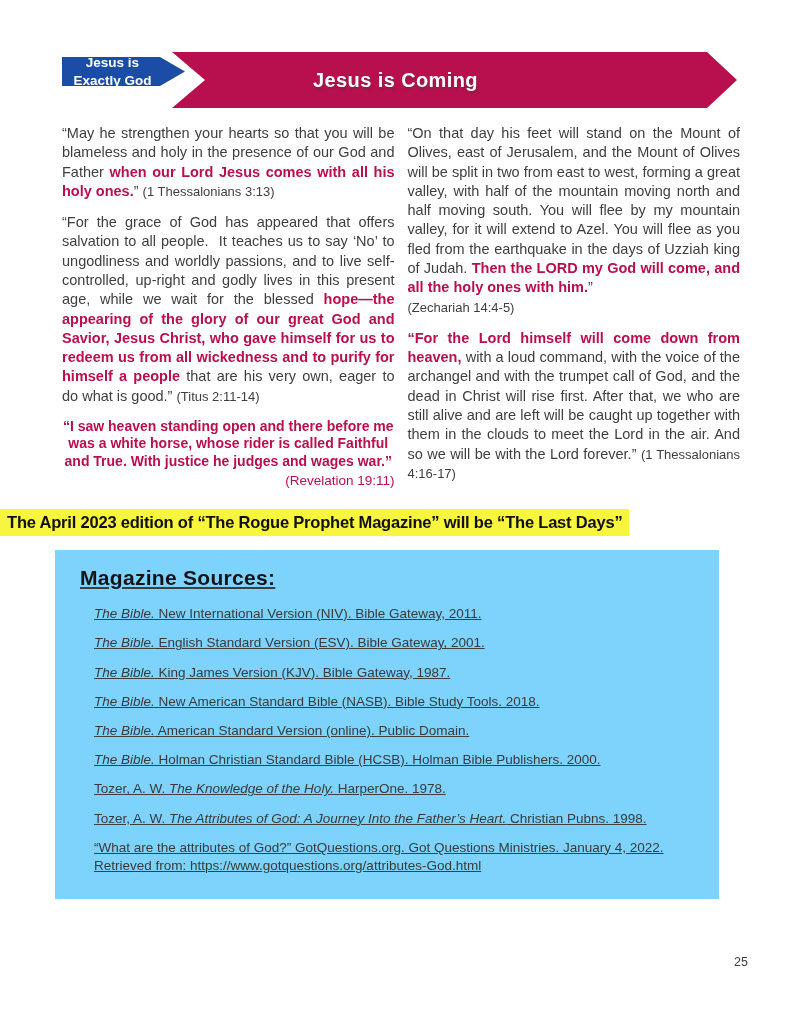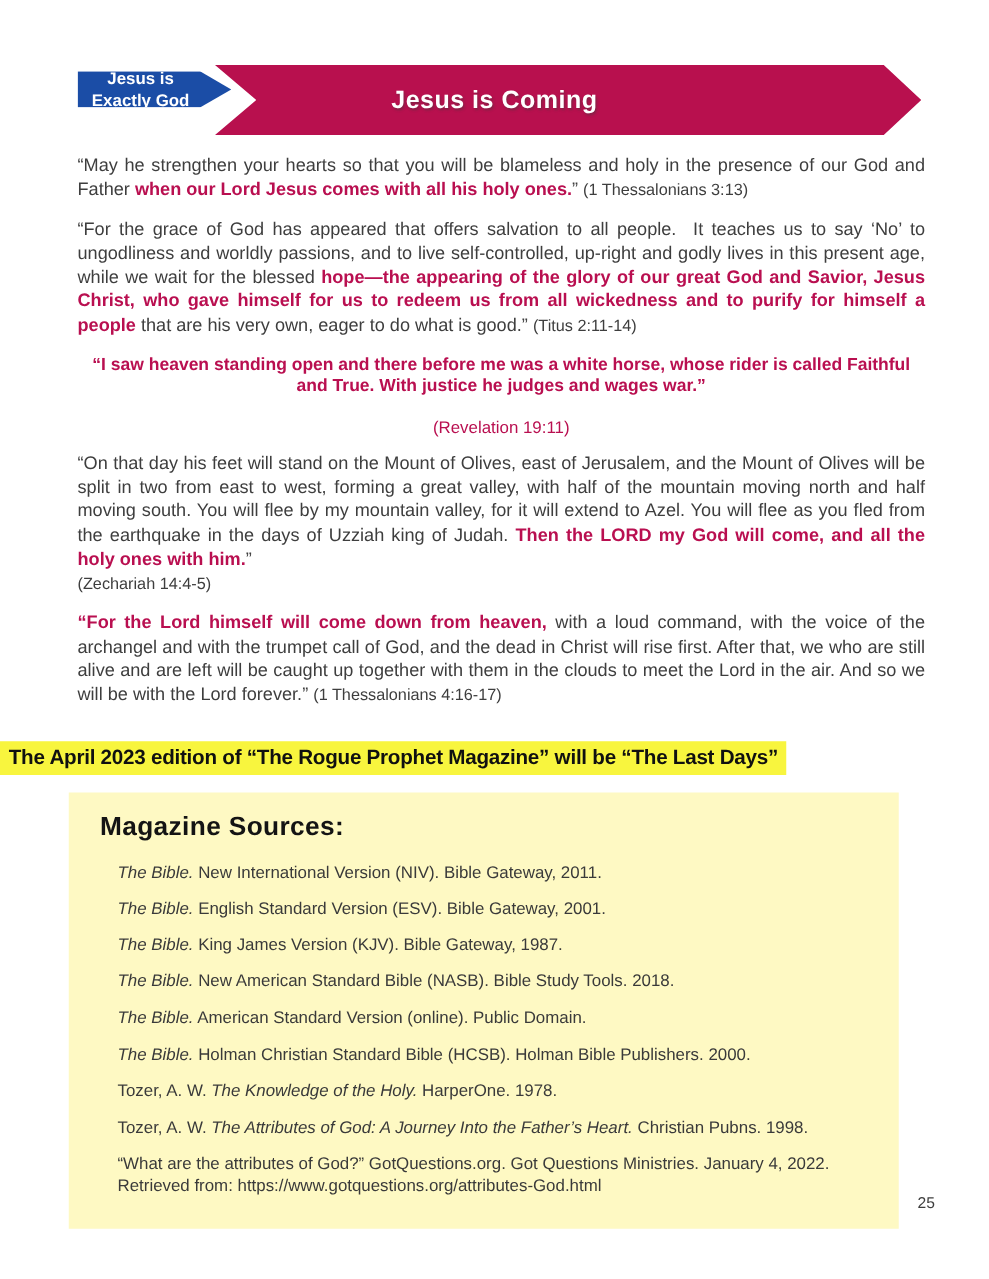--- a/index.html
+++ b/index.html
@@ -22,44 +22,44 @@
   .tab {
     position:absolute; left:62px; top:5px; width:123px; height:29px;
     background:#1b4da6;
     clip-path:polygon(0 0, calc(100% - 25px) 0, 100% 50%, calc(100% - 25px) 100%, 0 100%);
     display:flex; flex-direction:column; justify-content:center; align-items:center;
     padding-right:22px; color:#fff; font-size:13.5px; font-weight:700; line-height:1.3;
     text-align:center;
   }
 
   
-  .cols { display:flex; gap:13px; margin:16px 51px 0 62px;flex-direction:column; }
+  .cols { display:flex; gap:13px; margin:16px 51px 0 62px; }
   .col { flex:1 1 0; min-width:0; }
   .par {
     font-size:14.5px; line-height:1.33; text-align:justify;
     white-space:pre-wrap; color:#3e3e3e; margin-bottom:12px;
   }
   .seg-b { color:#b90f50; font-weight:700; }
   .seg-r { font-size:13px; }
   .seg-i { font-style:italic; }
 
   .pullquote { margin-top:12px; text-align:center; }
   .pq-text { color:#b90f50; font-weight:700; font-size:14px; line-height:1.24; }
-  .pq-ref  { color:#b90f50; font-size:13.5px; margin-top:16px; }
+  .pq-ref  { color:#b90f50; font-size:13.5px; margin-top:3px;text-align:right; }
 
   
   .source-note { margin:16px 0 0 65px; font-size:12px; color:#3e3e3e; }
   .announce { margin-top:14px; text-align:left; }
   .hl {
     display:inline-block; background:#f8f53e; color:#101010;
     font-weight:700; font-size:16.5px; padding:4px 7px; letter-spacing:-.2px;
   }
 
   
-  .srcbox { margin:14px 72px 0 55px; background:#fef9c3; padding:14px 24px 24px 24px; }
+  .srcbox { margin:14px 72px 0 55px; background:#7dd3fc; padding:14px 24px 24px 24px;text-decoration:underline; }
   .srcbox-title { font-size:21px; font-weight:700; color:#141414; letter-spacing:.3px; margin:2px 0 15px 1px; }
   .src {
     margin:0 0 11px 15px; font-size:13.5px; line-height:1.35;
     color:#3a3a3a; white-space:pre-wrap;
   }
   .src:last-child { margin-bottom:0; }
 
   .pagenum { position:absolute; top:955px; right:43px; font-size:12.5px; color:#3e3e3e; }
 </style>
 </head>

